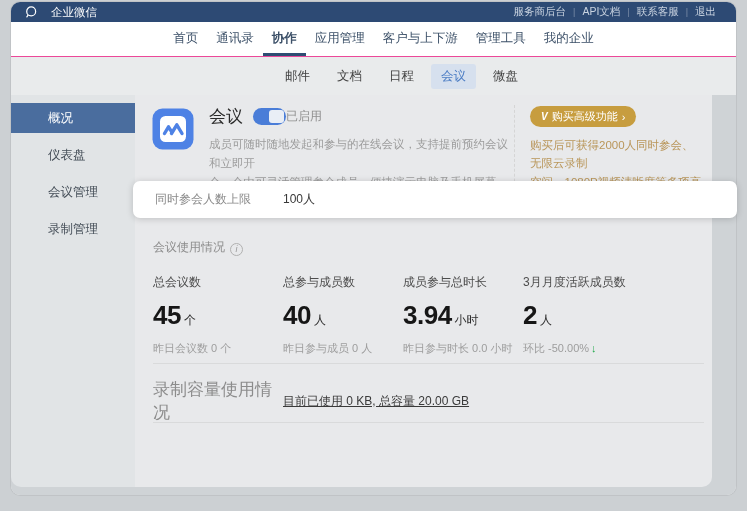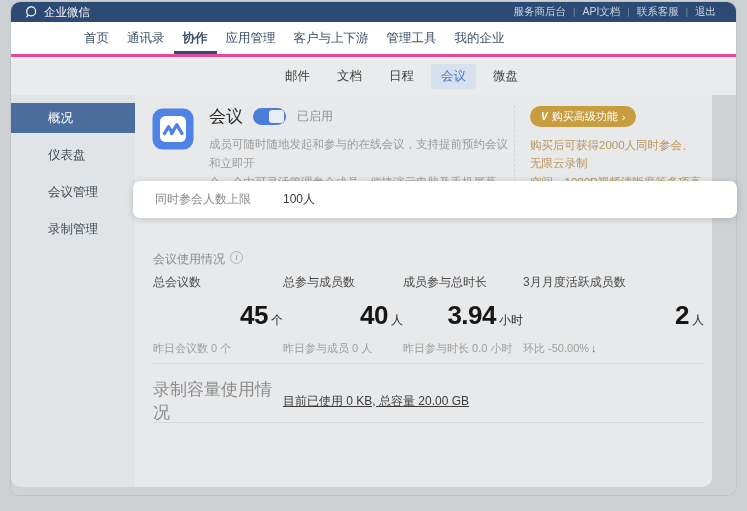--- a/index.html
+++ b/index.html
@@ -15,30 +15,30 @@
     position:absolute; left:11px; top:2px; width:725px; height:493px;
     border-radius:9px; overflow:hidden; background:#e9ebec;
     box-shadow:0 0 0 1px rgba(0,0,0,0.06);
   }
 
   
   .topbar {
     height:20px; background:#2d4a74; display:flex; align-items:center;
     justify-content:space-between; padding:0 13px;
   }
-  .brand { display:flex; align-items:center; gap:6px; color:#fff; font-size:11.5px; }
+  .brand { display:flex; align-items:center; gap:13px; color:#fff; font-size:11.5px; }
   .top-links { display:flex; align-items:center; font-size:10.5px; color:#c9d3e0;text-align:right; }
   .top-links .lnk { cursor:pointer; padding:0 7px; }
   .top-links .sep { color:rgba(255,255,255,0.35); font-size:9px; }
 
   
   .navbar {
     height:35px; background:#ffffff; display:flex; align-items:stretch;
-    justify-content:flex-start; padding:0 44px 0 64px;
-    border-bottom:3px solid #ec4899;
+    justify-content:center; padding:0 44px 0 64px;
+    border-bottom:1px solid #ec4899;
   }
   .nav-item {
     font-size:12.5px; color:#3c5068; line-height:33px; padding:0 9px;
     cursor:pointer; border-bottom:3px solid transparent;
   }
   .nav-item.active { border-bottom-color:#2f4d73; font-weight:bold; }
 
   
   .tabstrip {
     height:38px; background:#e9ebec; display:flex; align-items:center;
@@ -63,21 +63,21 @@
   .main { flex:1; background:#e8e9eb; position:relative; }
 
   
   .app-header { position:absolute; top:10px; left:16px; right:10px; display:flex; }
   .app-icon { width:44px; height:44px; margin:2px 14px 0 0; flex:none; }
   .app-head-left { flex:1; min-width:0; }
   .title-row { display:flex; align-items:center; }
   .app-title { font-size:17px; color:#2a2a2a; font-weight:500; }
   .toggle { width:33px; height:17px; border-radius:9px; background:#4a7dd8; position:relative; margin-left:10px; cursor:pointer; }
   .toggle .knob { position:absolute; right:2px; top:2px; width:15px; height:13px; border-radius:3px; background:#e9eef6; }
-  .toggle-state { font-size:12px; color:#8f8f8f; margin-left:11px; }
+  .toggle-state { font-size:12px; color:#8f8f8f; margin-left:0; }
   .app-desc { margin-top:7px; font-size:11.5px; color:#9c9c9c; line-height:1.65; }
   .desc-line1 { display:block; }
   .api-tag {
     display:inline-block; border:1px solid #c6c6c6; border-radius:2px; color:#9a9a9a;
     font-size:9px; padding:0 3px; line-height:12px; margin-left:4px; cursor:pointer;
   }
   .app-head-right { width:188px; flex:none; border-left:1px dashed #d5d5d5; padding-left:15px; padding-top:1px; }
   .buy-btn {
     display:inline-flex; align-items:center; gap:4px; background:#c79d3f; color:#fff;
     font-size:11px; height:21px; border-radius:11px; padding:0 11px; cursor:pointer;
@@ -90,29 +90,29 @@
   
   .limit-band {
     position:absolute; left:133px; top:181px; width:604px; height:37px;
     background:#ffffff; border-radius:7px; box-shadow:0 1px 7px rgba(0,0,0,0.18);
     display:flex; align-items:center; padding-left:22px; z-index:50;
   }
   .limit-label { font-size:12px; color:#8b8b8b; width:128px; }
   .limit-value { font-size:12px; color:#383838; }
 
   
-  .usage-title { position:absolute; top:156px; left:18px; display:flex; align-items:flex-start; gap:5px; font-size:12px; color:#8c8c8c; }
+  .usage-title { position:absolute; top:144px; left:18px; display:flex; align-items:flex-end; gap:5px; font-size:12px; color:#8c8c8c; }
   .info-icon {
     width:13px; height:13px; border:1px solid #b0b0b0; border-radius:50%; color:#9a9a9a;
     font-size:9px; line-height:11px; text-align:center; font-style:italic; cursor:pointer;
   }
   .stats { position:absolute; top:179px; left:18px; right:8px; display:flex; }
   .stat-col-0 { width:130px; } .stat-col-1 { width:120px; } .stat-col-2 { width:120px; } .stat-col-3 { flex:1; }
   .stat-label { font-size:12px; color:#4d4d4d; }
-  .stat-value-row { margin-top:9px; display:flex; align-items:baseline;justify-content:flex-end; }
+  .stat-value-row { margin-top:9px; display:flex; align-items:baseline; }
   .stat-value { font-size:26px; font-weight:700; color:#161616; letter-spacing:-0.5px; }
   .stat-unit { font-size:12px; color:#2e2e2e; margin-left:3px; }
   .stat-sub { margin-top:10px; font-size:11px; color:#9d9d9d; }
   .trend-arrow { color:#1fa94a; font-weight:bold; margin-left:2px; }
 
   .divider { position:absolute; left:18px; right:8px; border-top:1px solid #d9dadb; }
   .divider-1 { top:268px; }
   .divider-2 { top:327px; }
 
   .recording-row { position:absolute; top:283px; left:18px; display:flex; align-items:center; }

